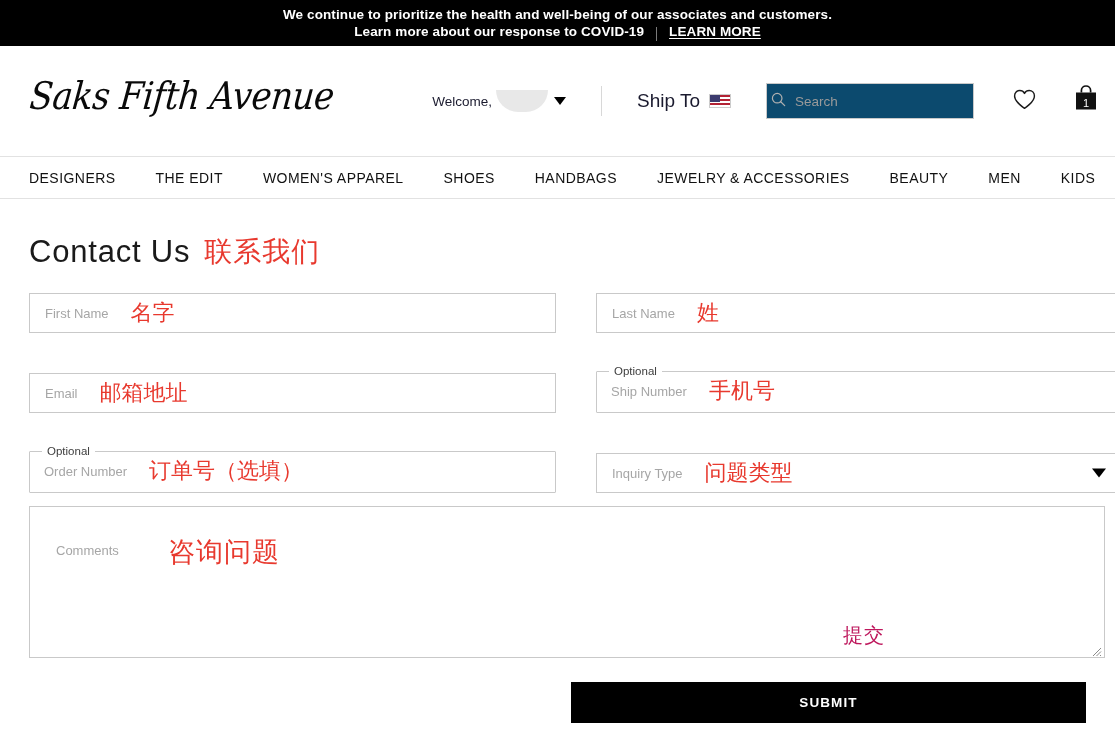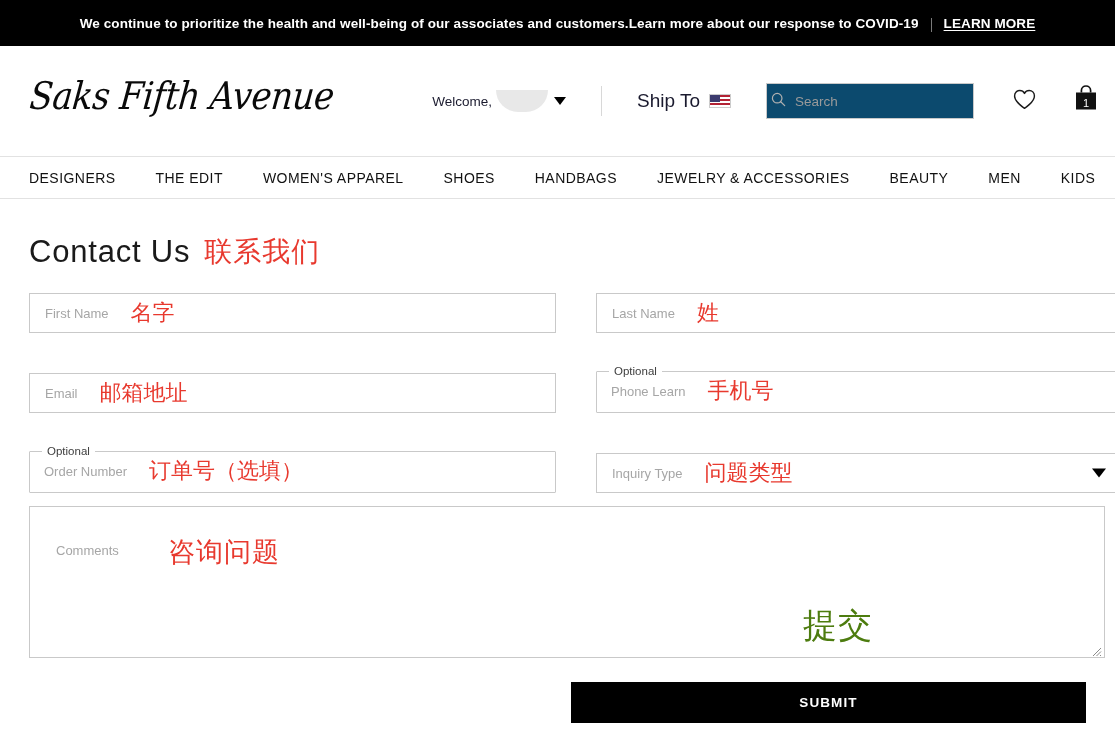--- a/index.html
+++ b/index.html
@@ -15,21 +15,21 @@
     overflow: hidden;
     position: relative;
   }
 
   
   .covid-banner {
     background: #000000;
     color: #ffffff;
     height: 46px;
     display: flex;
-    flex-direction: row;
+    flex-direction: column;
     align-items: center;
     justify-content: center;
     line-height: 17px;
   }
   .covid-line {
     font-size: 13.5px;
     font-weight: 700;
     letter-spacing: 0.1px;
     white-space: nowrap;
   }
@@ -331,24 +331,24 @@
     position: absolute;
     left: 138px;
     top: 27px;
     color: #e8392e;
     font-size: 27px;
     font-family: "DejaVu Sans", sans-serif;
     letter-spacing: 1px;
   }
   .submit-cn {
     position: absolute;
-    right: 231px;
+    right: 219px;
     bottom: 8px;
-    color: #4d7c0f;
-    font-size: 34px;
+    color: #be185d;
+    font-size: 20px;
     font-family: "DejaVu Sans", sans-serif;
     letter-spacing: 1px;
   }
   .resize-grip {
     position: absolute;
     right: 2px;
     bottom: 2px;
     width: 12px;
     height: 12px;
     pointer-events: none;
@@ -473,21 +473,21 @@
     <div class="field">
       <span class="field-placeholder">Email</span>
       <span class="cn-anno">邮箱地址</span>
     </div>
 
     <div class="field optional">
       <fieldset>
         <legend>Optional</legend>
       </fieldset>
       <div class="inner-row">
-        <span class="field-placeholder">Phone Learn</span>
+        <span class="field-placeholder">Ship Number</span>
         <span class="cn-anno">手机号</span>
       </div>
     </div>
 
     <div class="field optional">
       <fieldset>
         <legend>Optional</legend>
       </fieldset>
       <div class="inner-row">
         <span class="field-placeholder">Order Number</span>

